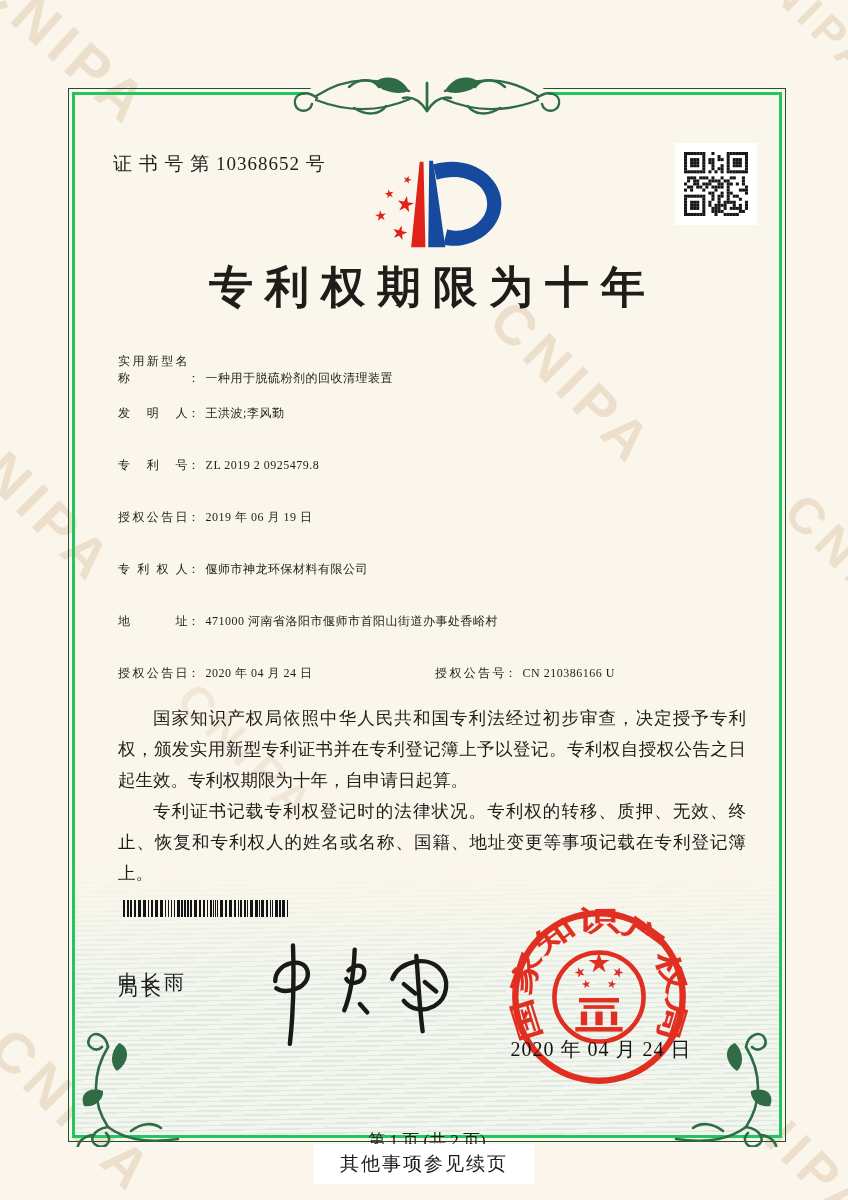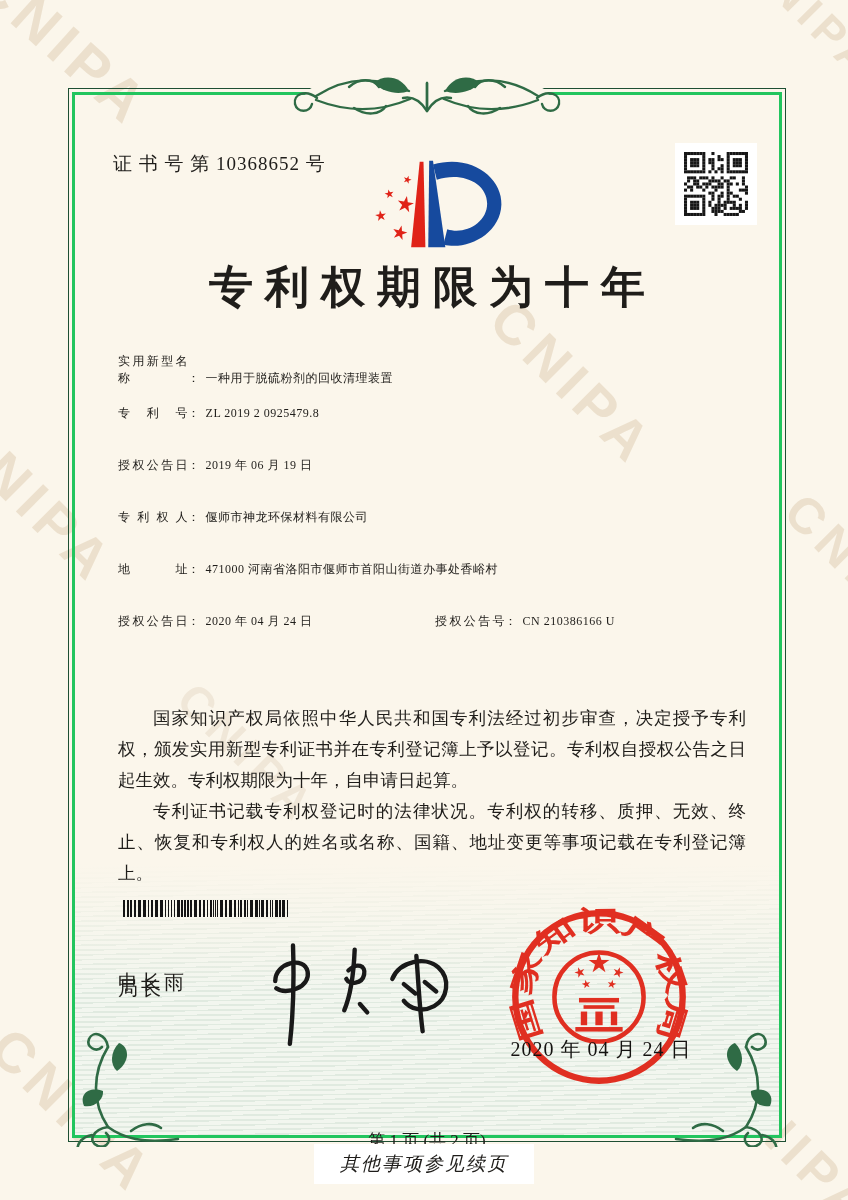--- a/index.html
+++ b/index.html
@@ -74,21 +74,21 @@
   .pos-label{position:absolute;left:43px;top:880px;font-size:20px;letter-spacing:3px;z-index:2;}
   .director{position:absolute;left:43px;top:874px;font-size:20px;letter-spacing:3px;z-index:2;}
   .signature{position:absolute;left:168px;top:840px;width:215px;height:115px;z-index:2;}
   .seal{position:absolute;left:433px;top:811px;width:182px;height:182px;z-index:4;opacity:.95;}
   .seal-date{position:absolute;left:428px;top:941px;width:196px;text-align:center;z-index:5;
     font-size:20px;letter-spacing:1px;color:#141210;}
   .page-info{position:absolute;left:0;top:1034px;width:100%;text-align:center;font-size:17px;z-index:2;}
   
   .footer-note{
     position:absolute;left:50%;top:1144px;transform:translateX(-50%);
-    background:#ffffff;padding:7px 26px;font-size:19px;letter-spacing:2px;z-index:2;font-style:italic;
+    background:#ffffff;padding:7px 26px;font-size:19px;letter-spacing:2px;z-index:2;
   }
   .hidden-defs{position:absolute;width:0;height:0;overflow:hidden;}
 </style>
 </head>
 <body>
 
 <svg class="hidden-defs" aria-hidden="true">
   <defs>
     <path id="star" d="M0,-1 L0.2245,-0.309 L0.951,-0.309 L0.3633,0.118 L0.5878,0.809 L0,0.3819 L-0.5878,0.809 L-0.3633,0.118 L-0.951,-0.309 L-0.2245,-0.309 Z"></path>
   </defs>
@@ -391,20 +391,23 @@
         </svg>
     </div>
 
     <div class="title">专利权期限为十年</div>
 
     <div class="fields">
       <div class="frow">
         <span class="flabel">实用新型名称</span><span class="fcolon">：</span><span class="fvalue">一种用于脱硫粉剂的回收清理装置</span>
       </div>
       <div class="frow">
+        <span class="flabel">发明人</span><span class="fcolon">：</span><span class="fvalue">王洪波;李风勤</span>
+      </div>
+      <div class="frow">
         <span class="flabel">专利号</span><span class="fcolon">：</span><span class="fvalue">ZL 2019 2 0925479.8</span>
       </div>
       <div class="frow">
         <span class="flabel">授权公告日</span><span class="fcolon">：</span><span class="fvalue">2019 年 06 月 19 日</span>
       </div>
       <div class="frow">
         <span class="flabel">专利权人</span><span class="fcolon">：</span><span class="fvalue">偃师市神龙环保材料有限公司</span>
       </div>
       <div class="frow">
         <span class="flabel">地址</span><span class="fcolon">：</span><span class="fvalue">471000 河南省洛阳市偃师市首阳山街道办事处香峪村</span>

